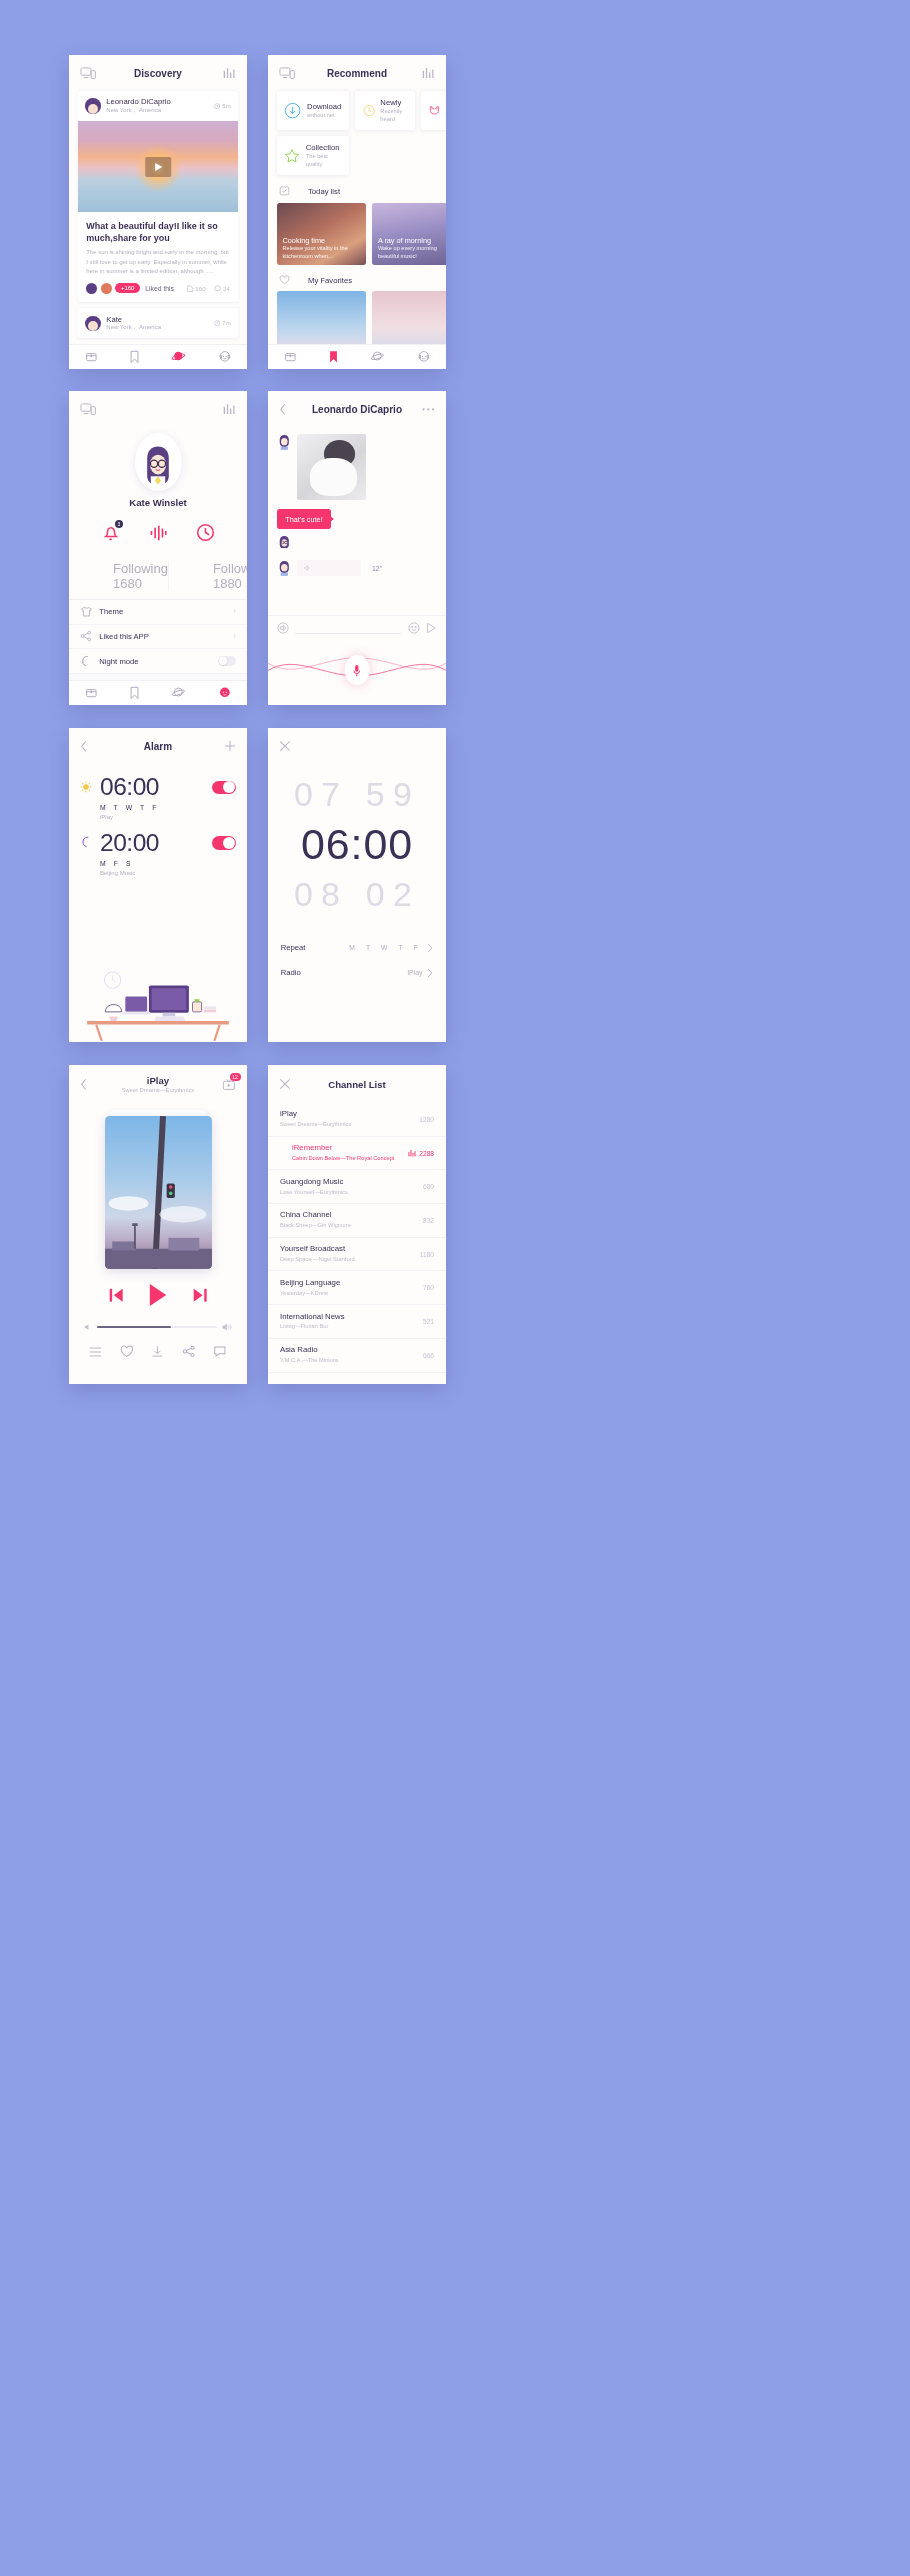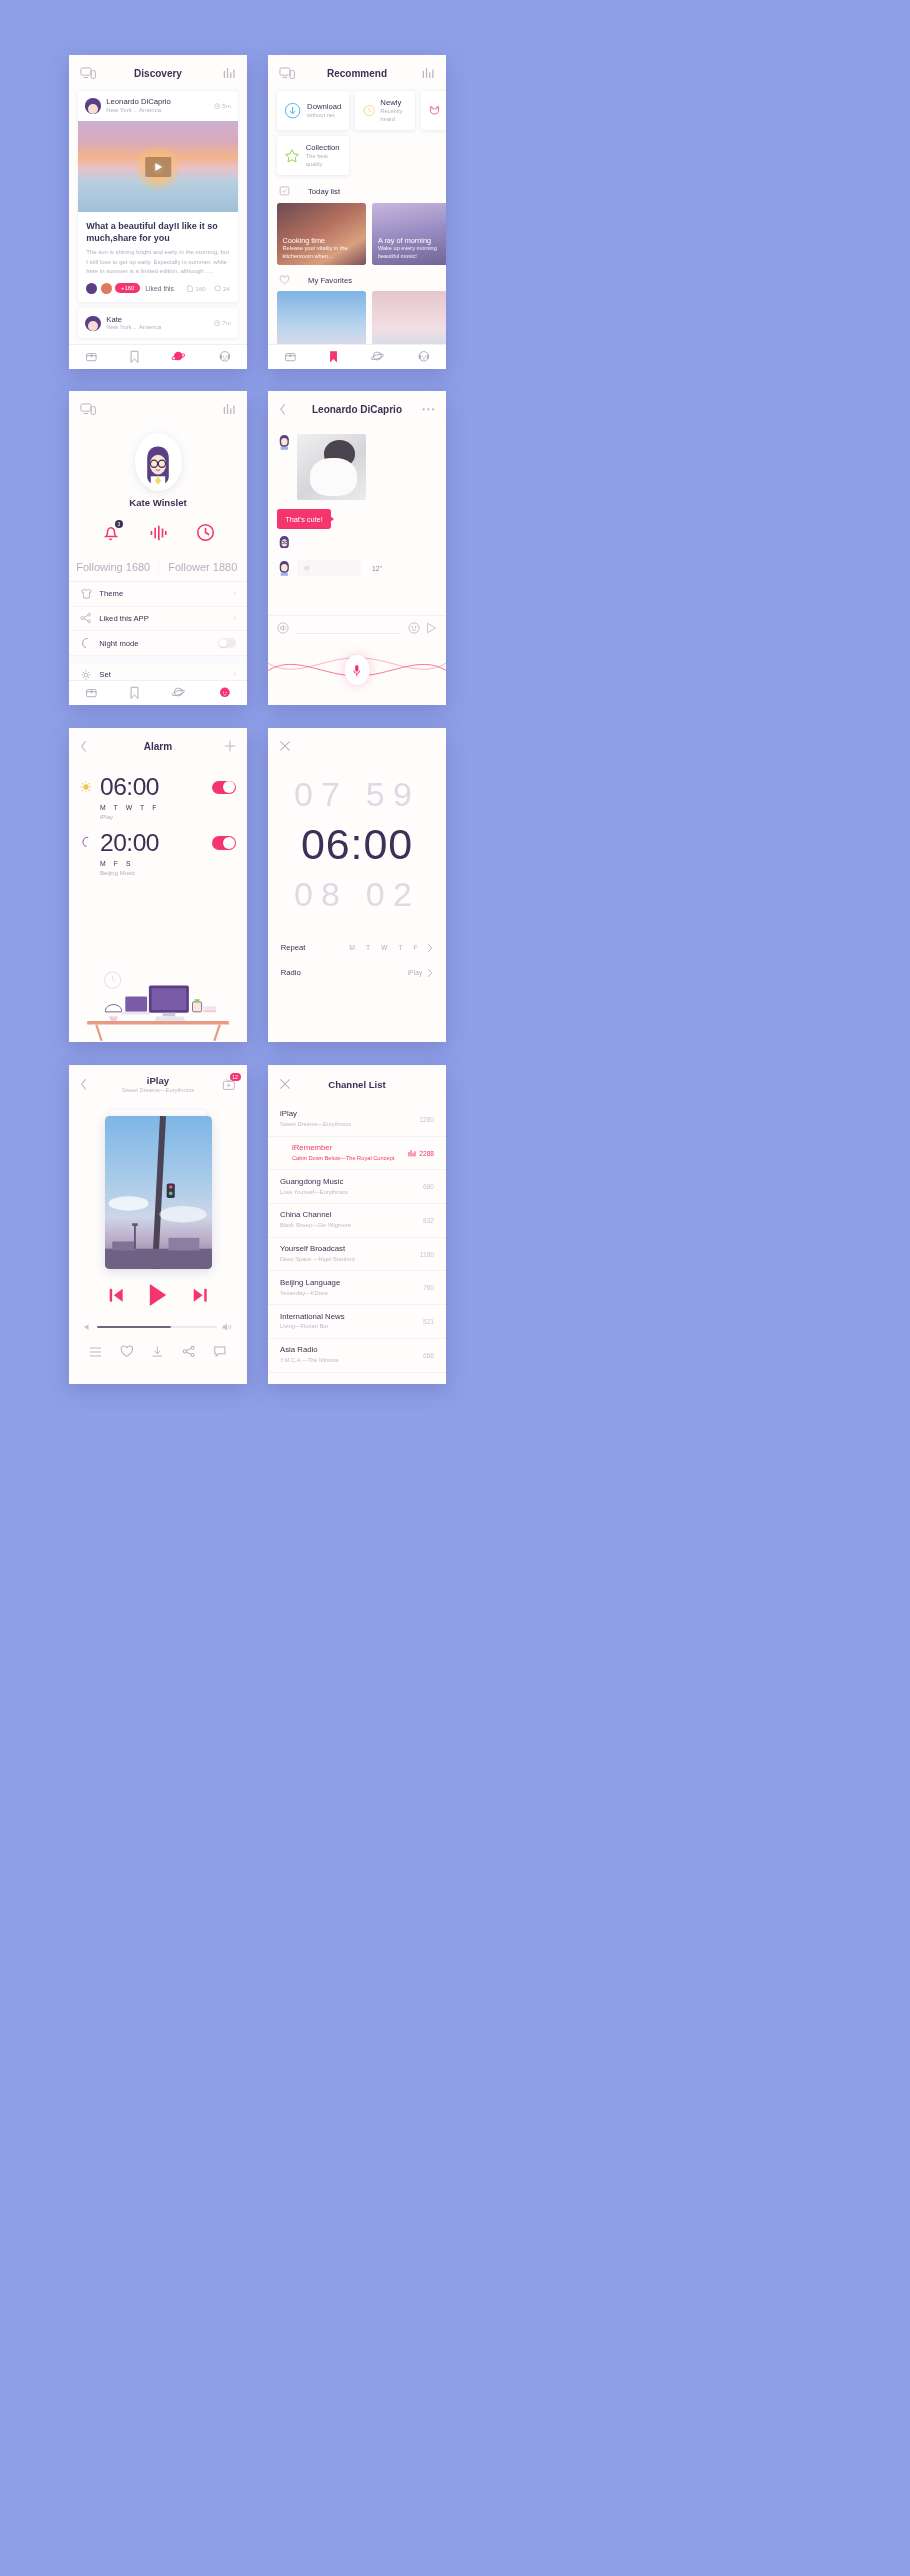--- a/index.html
+++ b/index.html
@@ -115,21 +115,21 @@
     width:47px;height:58px;margin:5.5px auto 0;border-radius:50%;
     background:#fff;box-shadow:0 1.8px 9px rgba(120,100,160,.16);
     display:flex;align-items:flex-end;justify-content:center;
   }
   .pf-name { text-align:center;font-size:9.6px;color:#3b3055;font-weight:600;margin-top:6.4px; }
   .pf-icons { display:flex;justify-content:space-around;align-items:center;margin-top:15.5px;padding:0 18px;color:#f5356e; }
   .pf-ic { position:relative; }
   .pf-badge { position:absolute;right:-3.6px;top:-3.6px;background:#3b3055;color:#fff;font-size:5px;
               width:8.2px;height:8.2px;border-radius:50%;display:flex;align-items:center;justify-content:center; }
   .pf-counts { display:flex;margin-top:15.5px;border-bottom:0.9px solid #f1eff4;padding-bottom:8.2px; }
-  .pf-counts div { flex:1;text-align:center;font-size:11px;color:#b4afbf; }
+  .pf-counts div { flex:1;text-align:left;font-size:13px;color:#b4afbf;padding-left:44px; }
   .pf-counts div:first-child { border-right:0.9px solid #f4f2f6; }
   .srow { display:flex;align-items:center;gap:7.3px;padding:0 11px;height:24.6px;border-bottom:0.9px solid #f4f2f6;font-size:7.7px;color:#3b3055; }
   .srow .chev { margin-left:auto;color:#d6d2de;font-size:8.2px; }
   .toggle { margin-left:auto;width:18px;height:10px;border-radius:5.5px;background:#eeebf2;position:relative; }
   .toggle::after{content:"";position:absolute;left:0.9px;top:0.9px;width:8.2px;height:8.2px;border-radius:50%;background:#fff;box-shadow:0 0.9px 1.8px rgba(0,0,0,.12);}
   .sgap { height:7.3px;background:#faf9fc; }
 
   
   .chat { padding:7.3px 9px 0; }
   .msg { display:flex;gap:5.5px;align-items:flex-start;margin-bottom:9px; }

